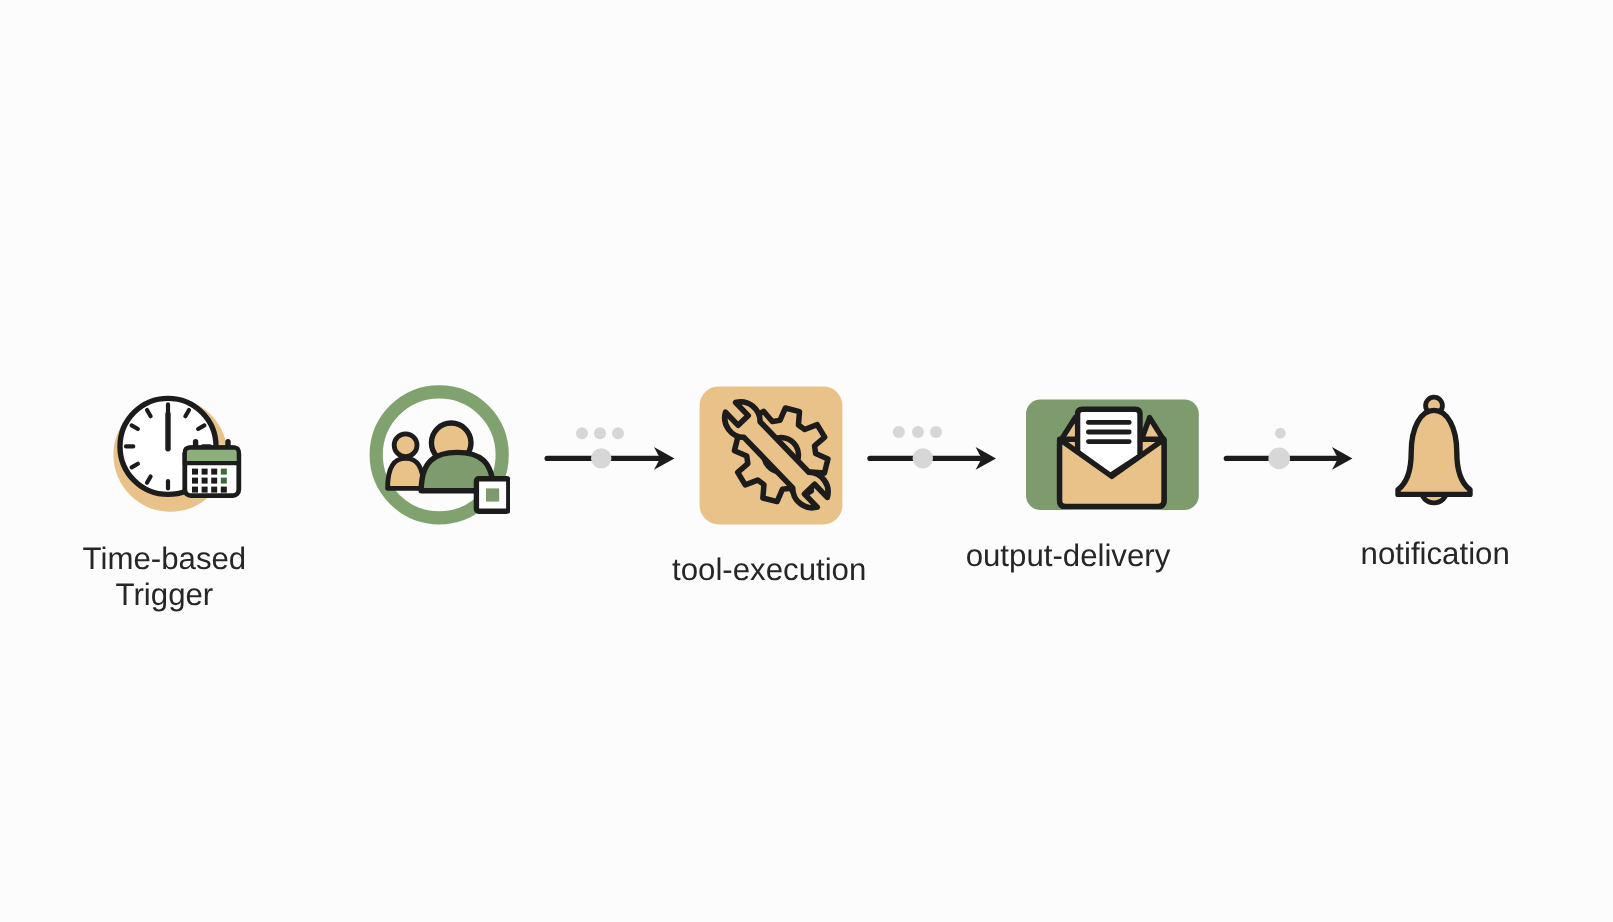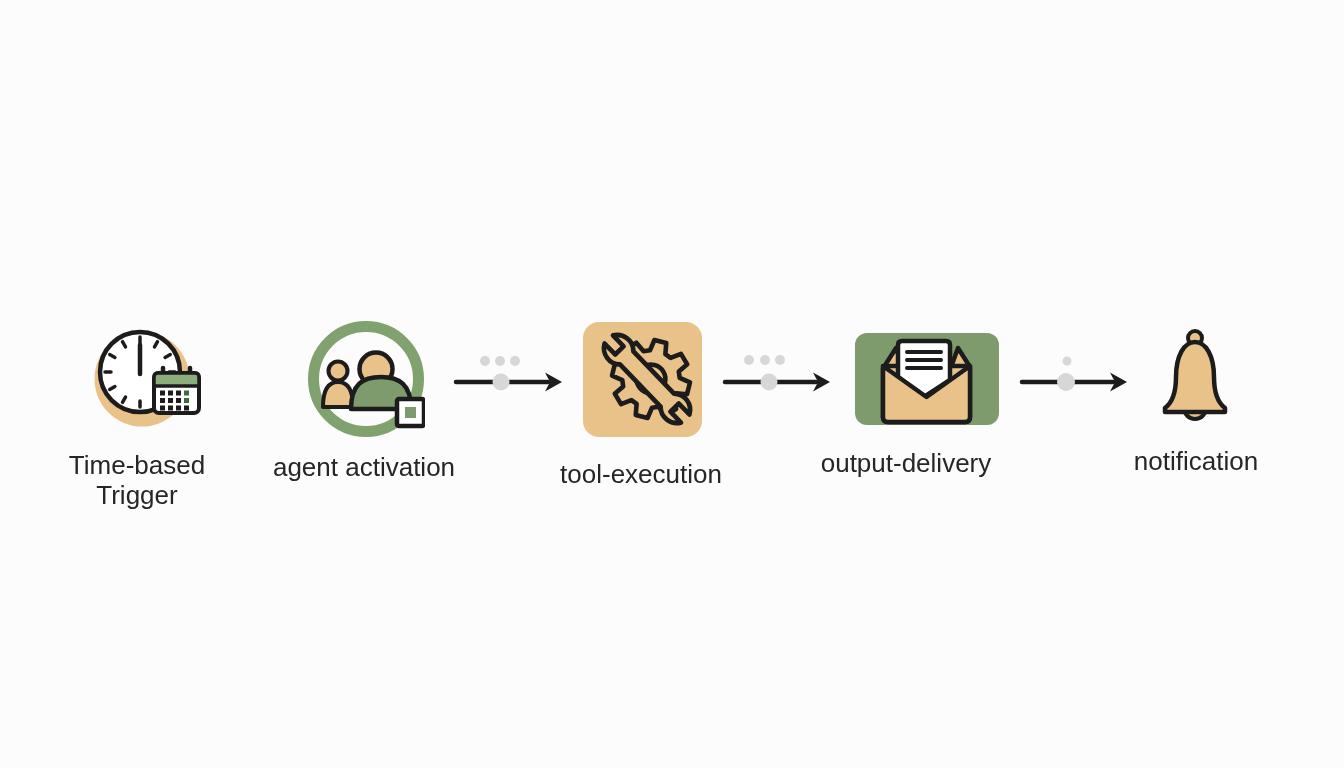--- a/index.html
+++ b/index.html
@@ -86,21 +86,20 @@
     <svg width="120" height="120" viewBox="0 0 120 120">
       <circle class="ring" cx="61" cy="60" r="52.5"></circle>
       <circle class="ft o4" cx="33" cy="52" r="9.5"></circle>
       <path class="ft o4" d="M 18,88 C 18,69 24,63 33,63 C 42,63 48,69 48,88 Z"></path>
       <circle class="ft o45" cx="71" cy="50" r="16.5"></circle>
       <path class="fg o45" d="M 46,90 C 46,65 58,58 76,58 C 94,58 106,65 106,90 Z"></path>
       <rect class="fw o45" x="92" y="80" width="27" height="27" rx="2"></rect>
       <rect class="fg" x="100" y="88" width="11" height="11"></rect>
     </svg>
   </div>
-  <div class="label nowrap" style="left:214px;top:452px;width:300px">agent activation</div>
 
   <svg class="abs" style="left:712px;top:348px" width="125" height="46" viewBox="0 0 125 46">
     <circle class="fd" cx="37" cy="12" r="5"></circle>
       <circle class="fd" cx="53" cy="12" r="5"></circle>
       <circle class="fd" cx="68" cy="12" r="5"></circle>
     <line class="arrow-line" x1="13" y1="34" x2="104" y2="34"></line>
     <circle class="fd" cx="57" cy="34" r="8.5"></circle>
     <polygon class="fi" points="118,34 101,24.5 106,34 101,43.5"></polygon>
   </svg>
 
@@ -124,21 +123,21 @@
       <rect class="ft o45" x="28" y="33" width="87" height="56" rx="4"></rect>
       <path class="fw o45" d="M 43,12 Q 43,8 47,8 L 91,8 Q 95,8 95,12 L 95,47 L 69,64 L 43,47 Z"></path>
       <g class="o4">
         <line x1="52" y1="19" x2="86" y2="19"></line>
           <line x1="52" y1="27" x2="86" y2="27"></line>
           <line x1="52" y1="35" x2="86" y2="35"></line>
       </g>
       <path class="ft o45" d="M 28,33 L 71.5,64 L 115,33 L 115,84 Q 115,89 110,89 L 33,89 Q 28,89 28,84 Z"></path>
     </svg>
   </div>
-  <div class="label nowrap" style="left:756px;top:448px;width:300px">output-delivery</div>
+  <div class="label nowrap" style="left:740px;top:448px;width:300px">output-delivery</div>
 
   <svg class="abs" style="left:1012px;top:348px" width="120" height="46" viewBox="0 0 120 46">
     <circle class="fd" cx="55" cy="13" r="4.5"></circle>
     <line class="arrow-line" x1="10" y1="34" x2="101" y2="34"></line>
     <circle class="fd" cx="54" cy="34" r="9"></circle>
     <polygon class="fi" points="115,34 98,24.5 103,34 98,43.5"></polygon>
   </svg>
 
   <div class="iconbox" style="left:1156px;top:327px;width:78px;height:98px">
     <svg width="78" height="98" viewBox="0 0 78 98">

